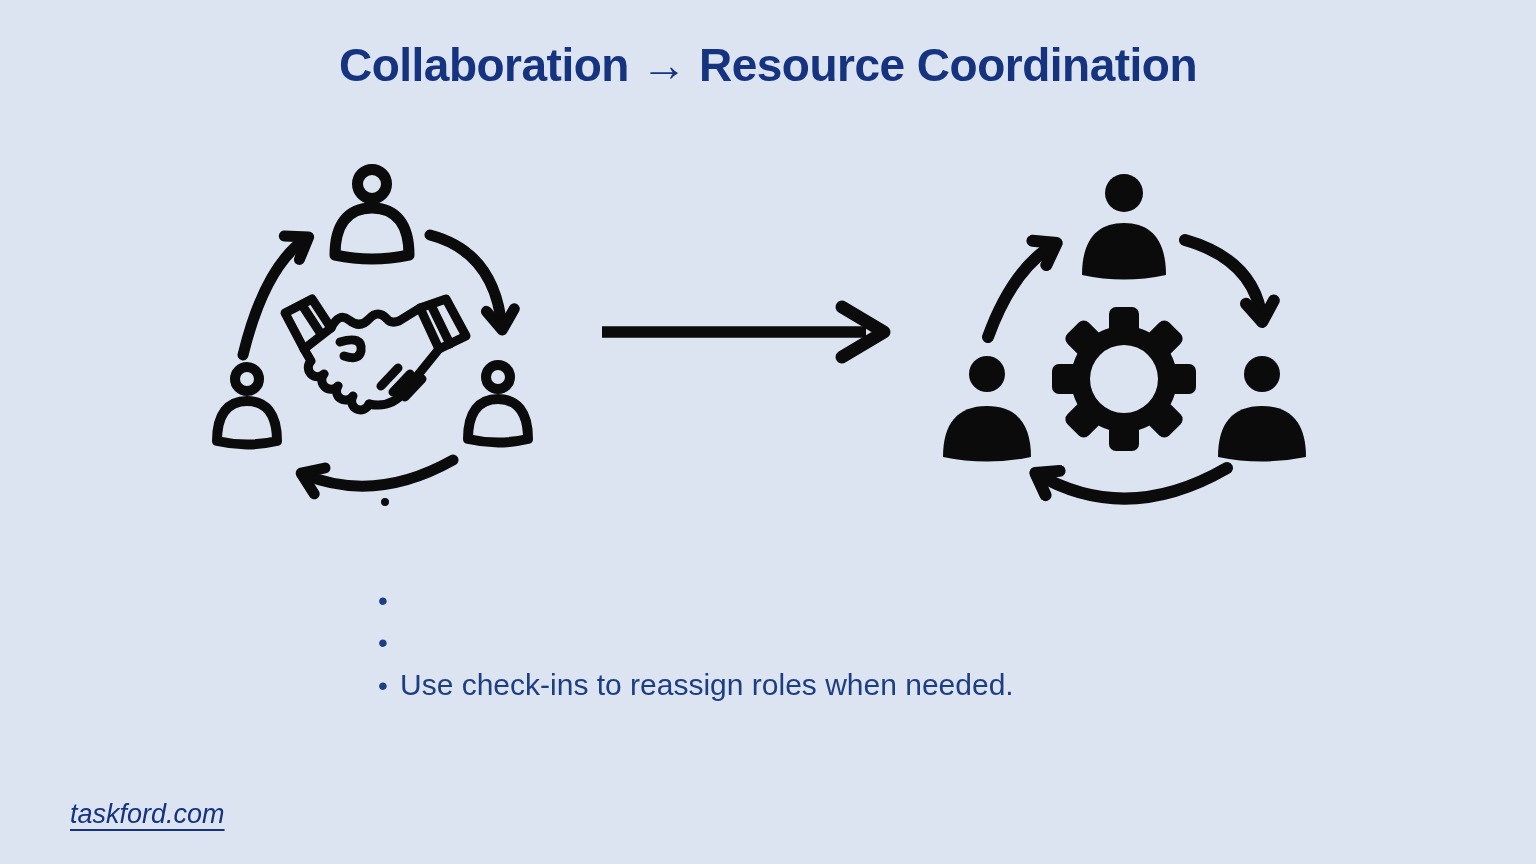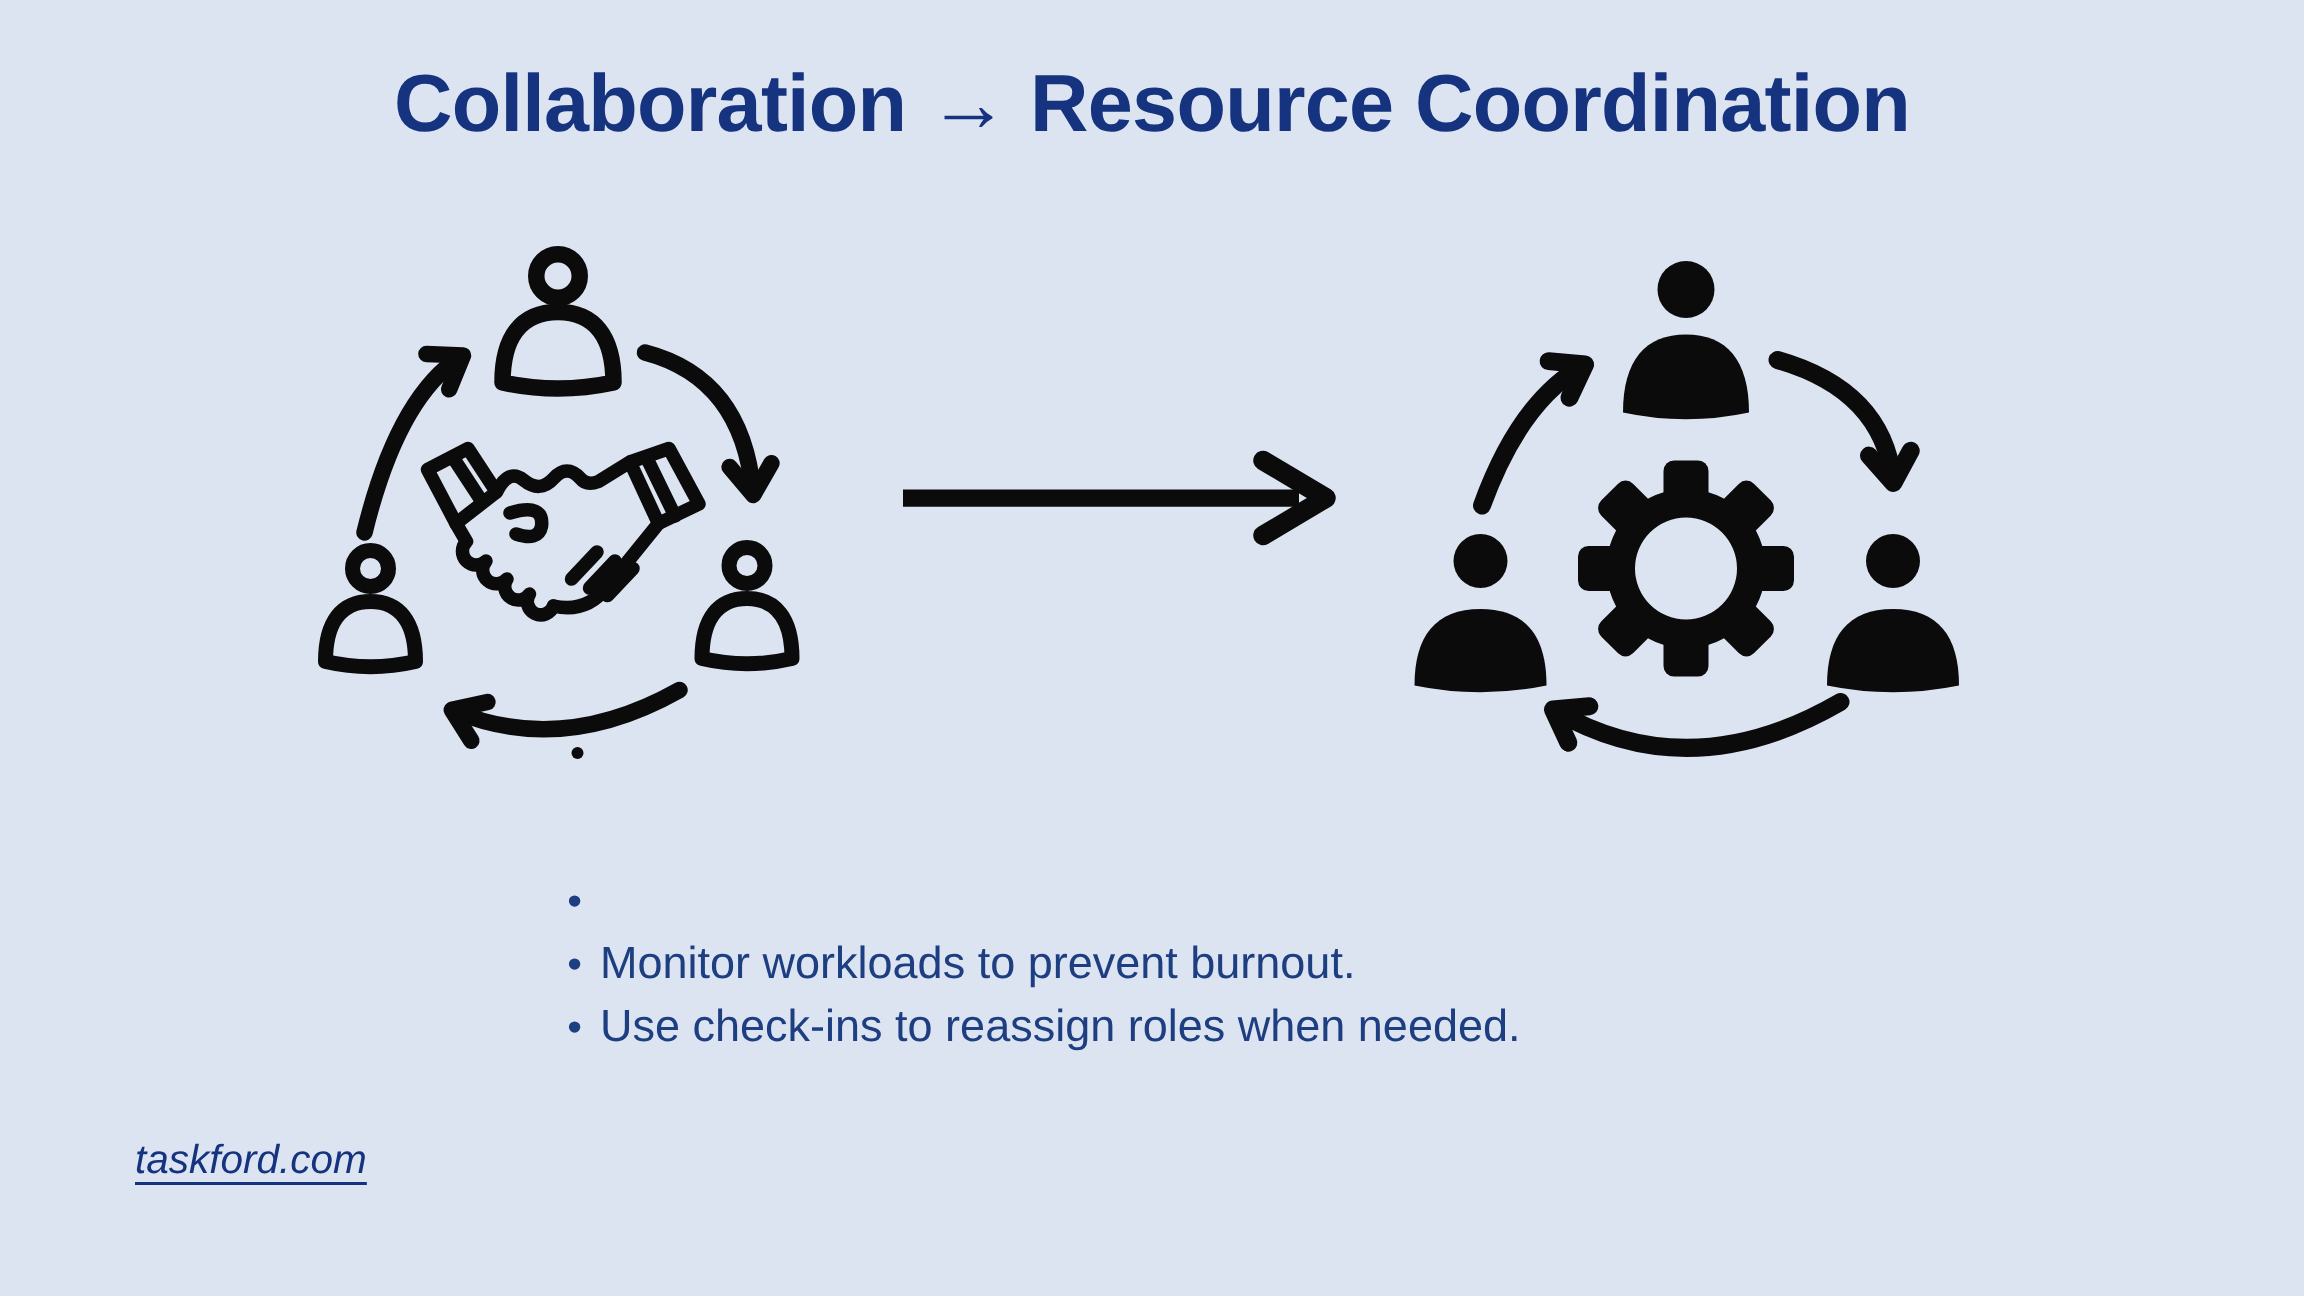--- a/index.html
+++ b/index.html
@@ -14,21 +14,21 @@
     width: 1536px;
     height: 864px;
     background: var(--background, #dde4f1);
   }
   .title {
     position: absolute;
     top: 38px;
     left: 0;
     width: 100%;
     text-align: center;
-    font-size: 54px;
+    font-size: 46px;
     font-weight: bold;
     letter-spacing: -0.5px;
     color: var(--title, #15337e);
   }
   .icon-wrap { position: absolute; color: var(--icon, #0b0b0b); }
   .icon-left  { left: 195px; top: 150px; width: 360px; height: 360px; }
   .icon-mid   { left: 590px; top: 295px; width: 320px; height: 75px; }
   .icon-right { left: 945px; top: 168px; width: 365px; height: 350px; }
   .icon-wrap svg { overflow: visible; display: block; }
 
@@ -57,22 +57,21 @@
     display: inline-block;
     width: 22px;
     margin-left: 16px;
     margin-right: 6px;
     text-align: center;
     font-size: 28px;
   }
   .footer-link-wrap {
     position: absolute;
     left: 70px;
-    top: 758px;
-    margin-left: 20px;
+    top: 799px;
   }
   .footer-link {
     font-size: 27px;
     font-style: italic;
     color: var(--title, #15337e);
     text-decoration: underline;
     text-underline-offset: 6px;
     text-decoration-thickness: 2px;
     cursor: pointer;
   }
@@ -183,21 +182,20 @@
     </svg>
   </div>
 
   <div class="steps">
     <ul class="steps-list">
       <li>
         <span class="bullet-dot">•</span>
       </li>
       <li>
         <span class="bullet-dot">•</span>
-        <span>Monitor workloads to prevent burnout.</span>
       </li>
       <li>
         <span class="bullet-dot">•</span>
         <span>Use check-ins to reassign roles when needed.</span>
       </li>
     </ul>
   </div>
 
   <div class="footer-link-wrap">
     <a class="footer-link">taskford.com</a>

